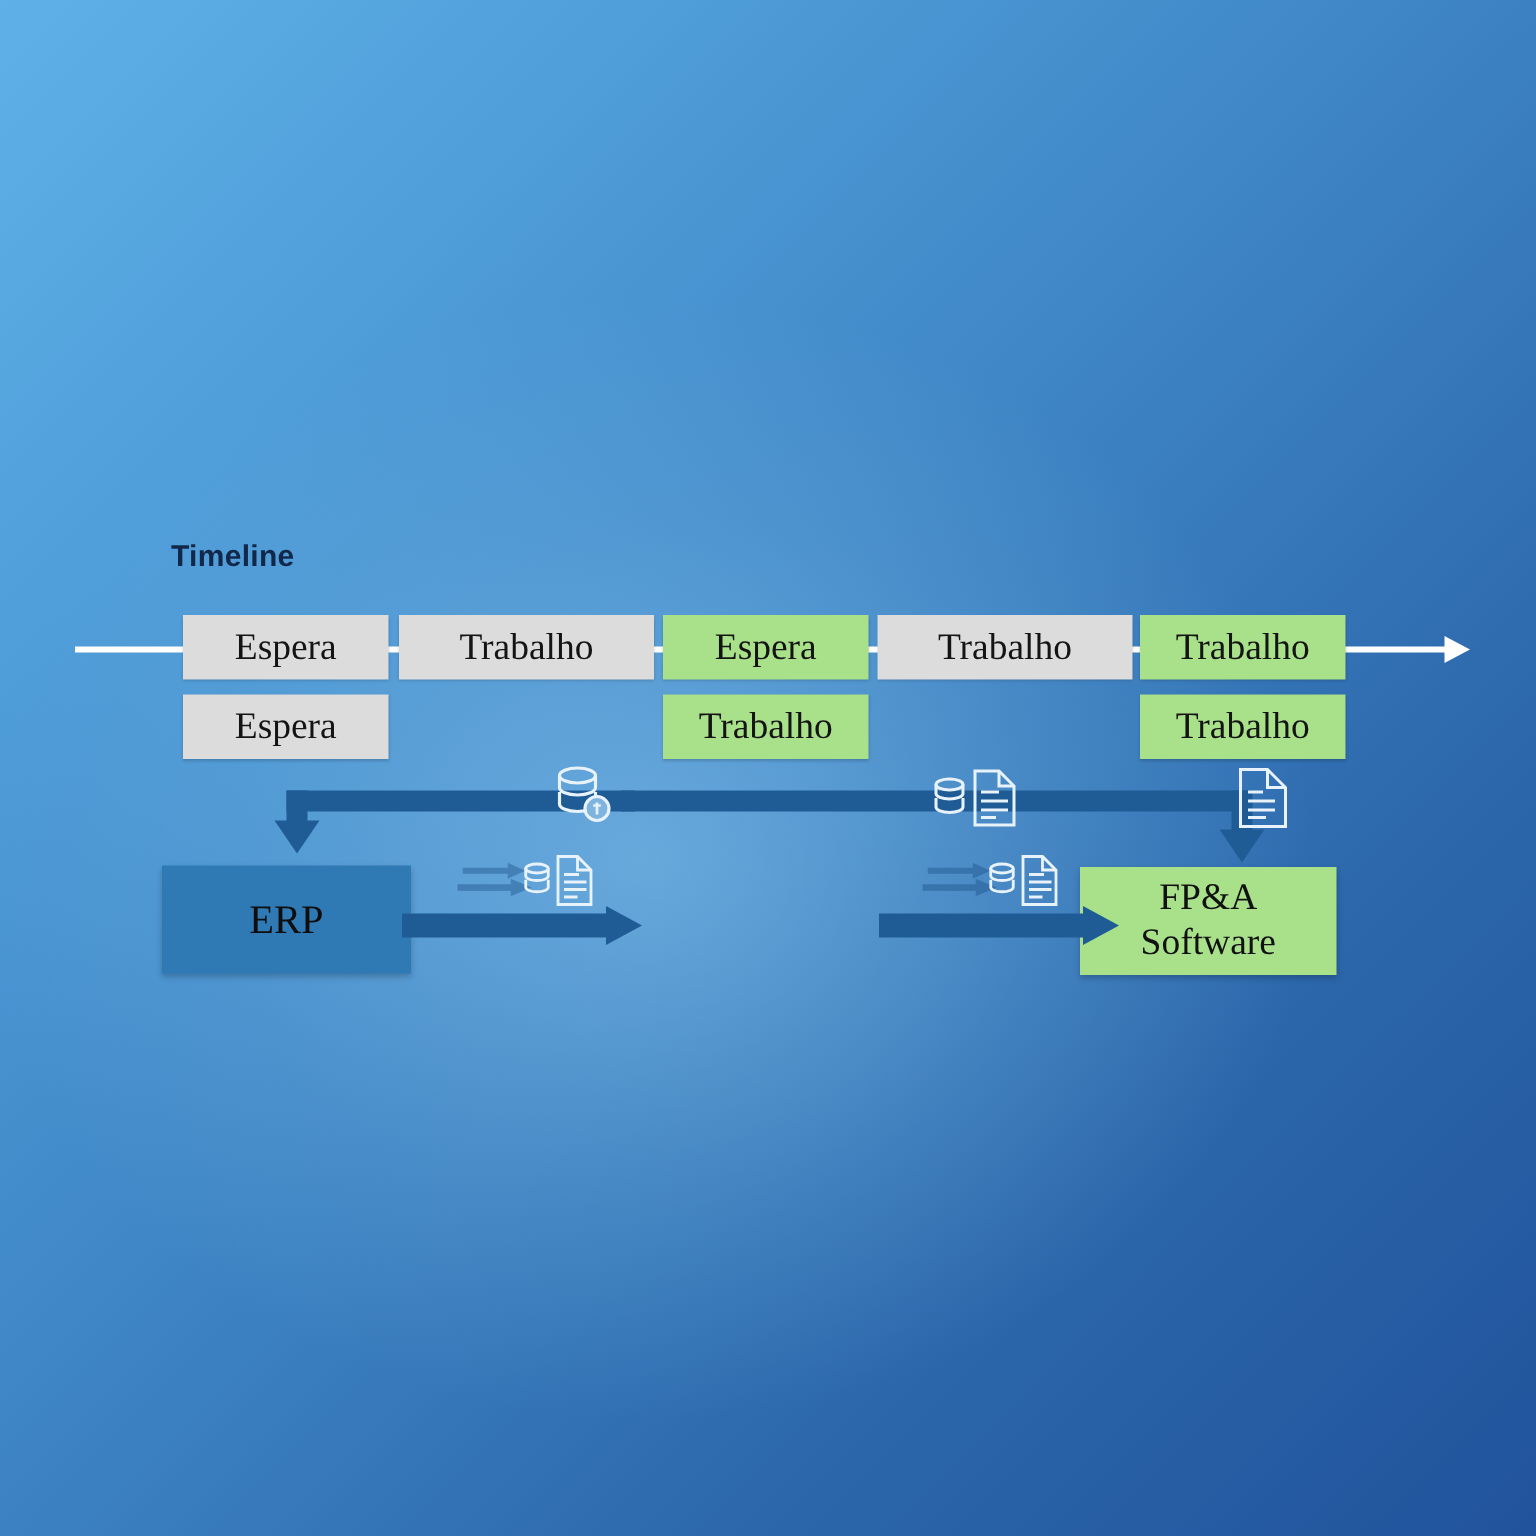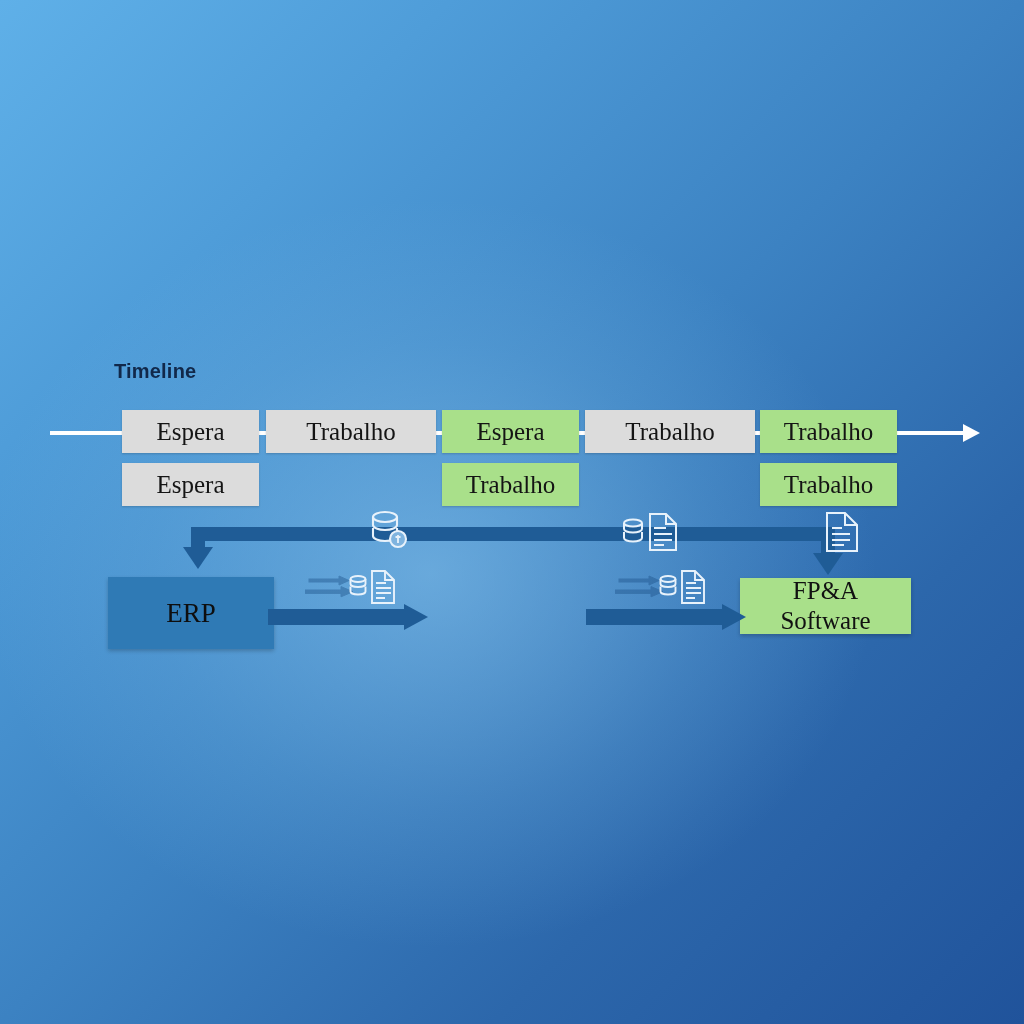--- a/index.html
+++ b/index.html
@@ -228,21 +228,21 @@
         <path d="M8 18 h10 M8 24 h18 M8 30 h18 M8 35 h12"></path>
       </g>
     </svg>
   </div>
 
   <div class="node erp" style="left:108px; top:577px; width:166px; height:72px; font-size:27px;">
     <span>ERP</span>
   </div>
 
 
-  <div class="node fpa" style="left:740px; top:578px; width:171px; height:56px; font-size:25px;">
+  <div class="node fpa" style="left:720px; top:578px; width:171px; height:72px; font-size:25px;">
     <span class="line2">FP&amp;A</span>
     <span class="line2">Software</span>
   </div>
 
   <div class="thick-arrow" style="left:268px; top:604px; width:160px;">
     <div class="shaft" style="width:138px;"></div>
     <div class="head" style="left:136px;"></div>
   </div>
 
   <div class="thick-arrow" style="left:586px; top:604px; width:160px;">

